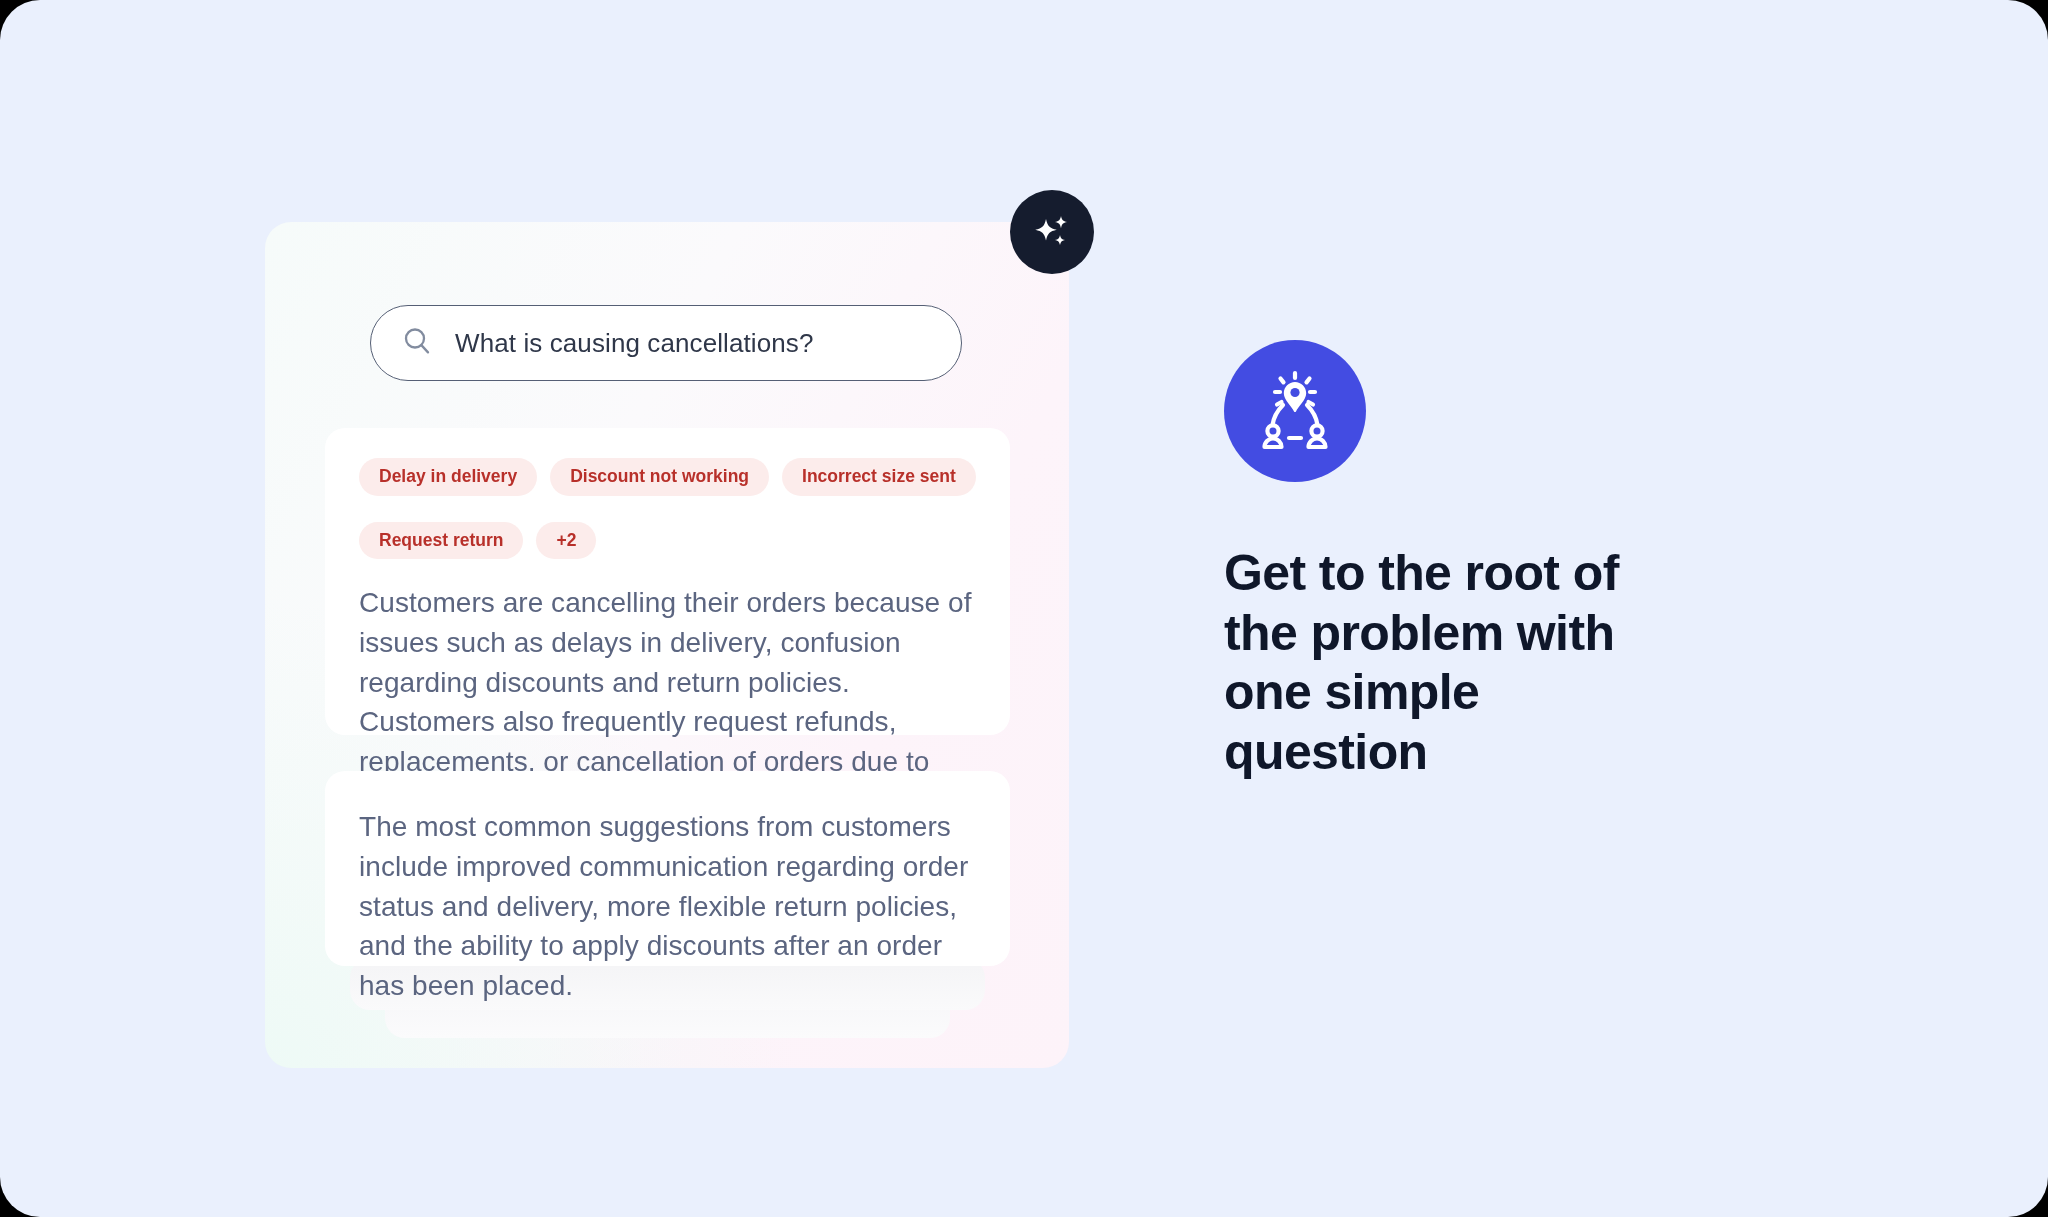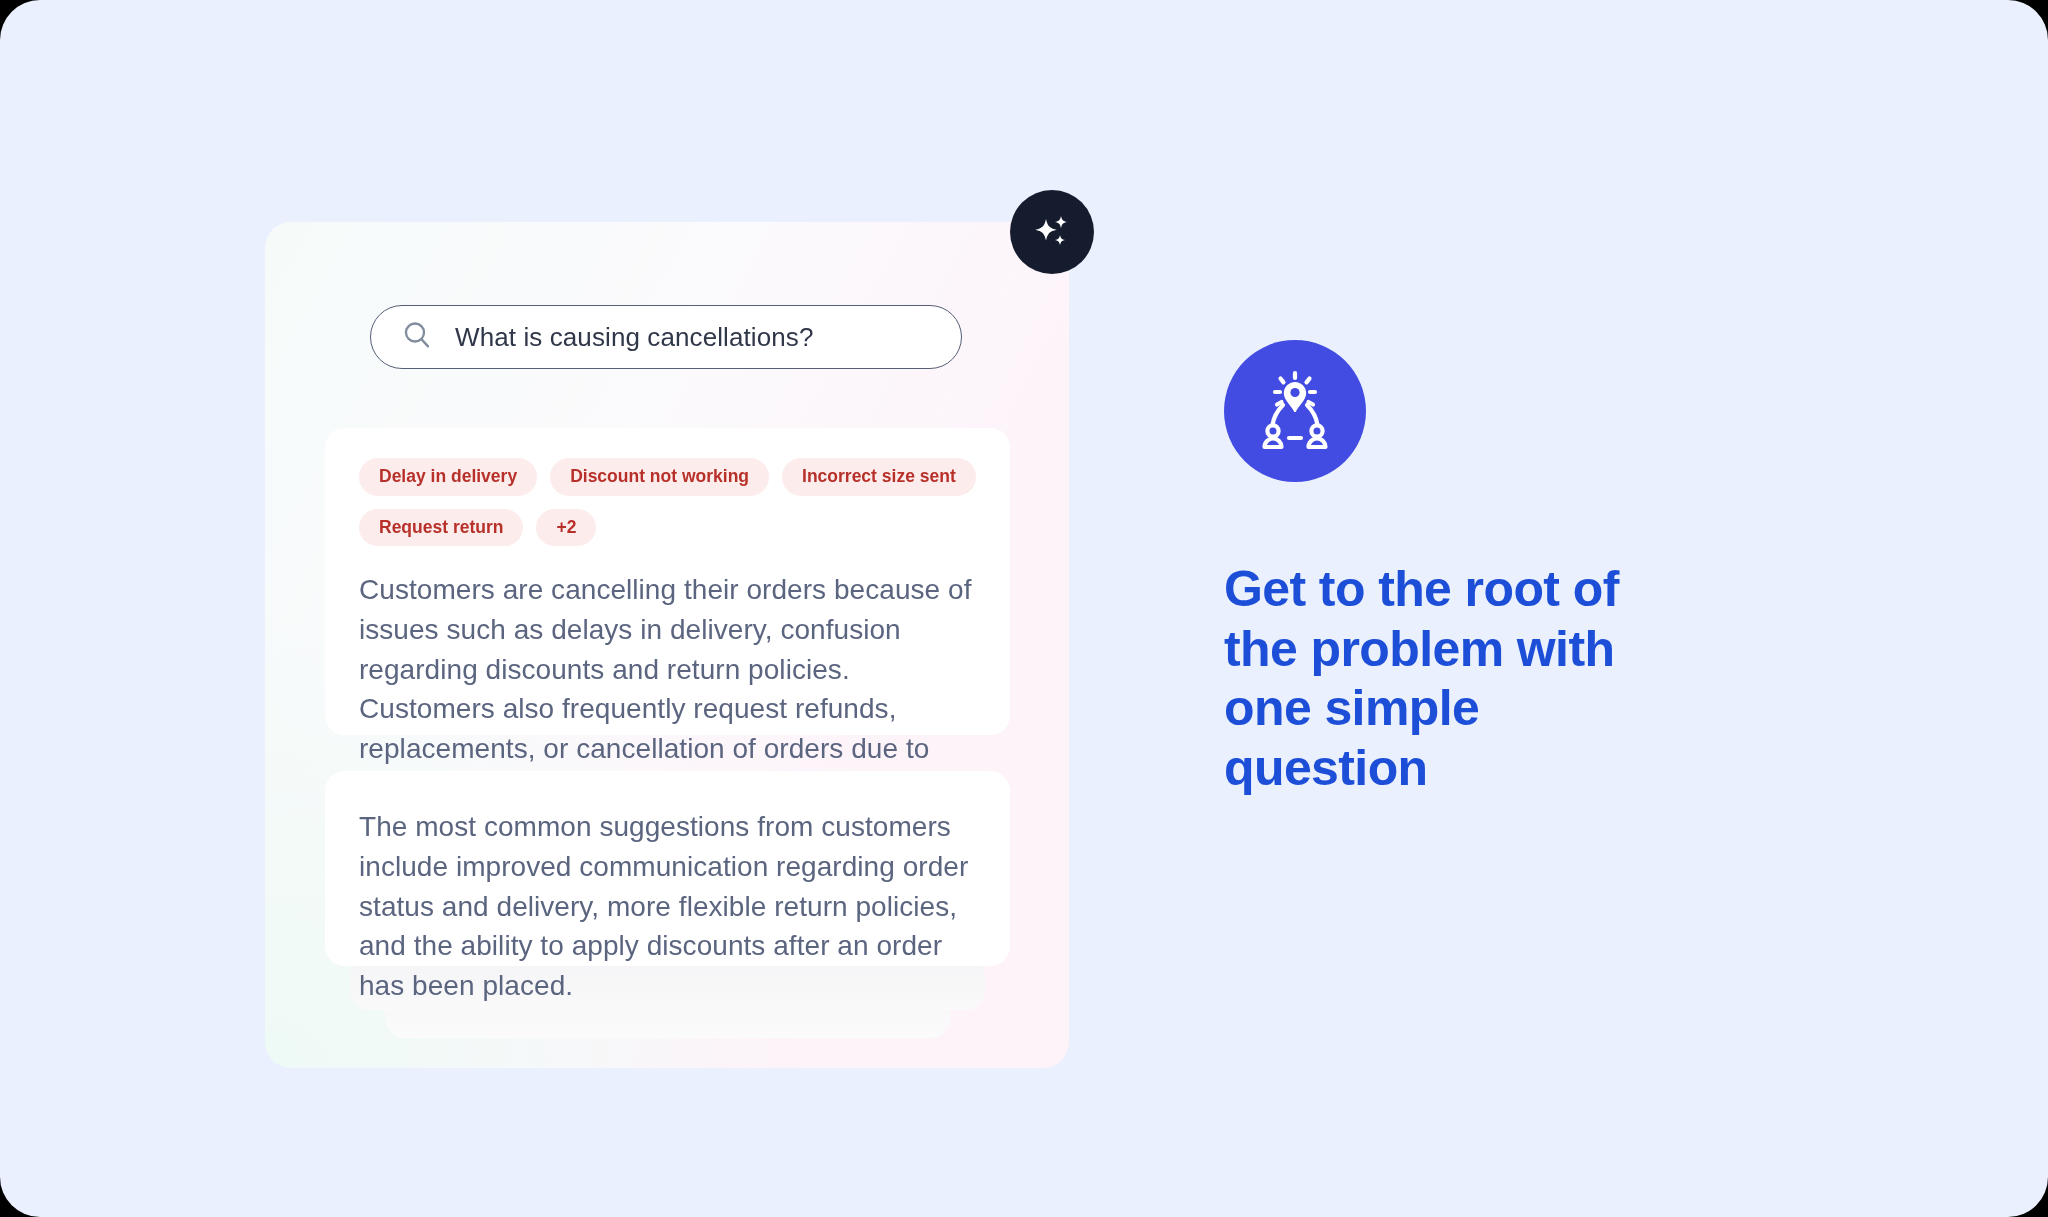--- a/index.html
+++ b/index.html
@@ -52,21 +52,21 @@
     z-index: 5;
   }
   .sparkle-badge svg { display: block; }
 
   
   .search-box {
     position: absolute;
     left: 370px;
     top: 305px;
     width: 592px;
-    height: 64px;
+    height: 76px;
     border-radius: 44px;
     background: #ffffff;
     border: 1.6px solid #555f75;
     display: flex;
     align-items: center;
     padding: 0 30px;
     box-sizing: border-box;
     z-index: 3;
   }
   .search-icon { flex: 0 0 auto; margin-right: 22px; display: block; }
@@ -96,21 +96,21 @@
     left: 325px;
     top: 765px;
     width: 685px;
     height: 195px;
     padding: 36px 34px 0 34px;
   }
 
   .tag-row {
     display: flex;
     flex-wrap: wrap;
-    gap: 13px 13px;
+    gap: 26px 13px;
     margin-bottom: 24px;
   }
   .tag {
     background: #fceceb;
     color: #b8302a;
     font-size: 17.5px;
     font-weight: bold;
     border-radius: 999px;
     padding: 10px 20px;
     white-space: nowrap;
@@ -157,25 +157,25 @@
     width: 142px;
     height: 142px;
     border-radius: 50%;
     background: #434ce2;
     display: flex;
     align-items: center;
     justify-content: center;
   }
   .feature-icon svg { display: block; }
   .feature-title {
-    margin-top: 78px;
+    margin-top: 62px;
     font-size: 50px;
     line-height: 1.19;
     font-weight: bold;
-    color: #1d4ed8;
+    color: #0f172a;
     letter-spacing: -0.6px;
     max-width: 470px;
   }
 </style>
 </head>
 <body>
 
 <div class="page">
 
   <div class="mock-panel">

